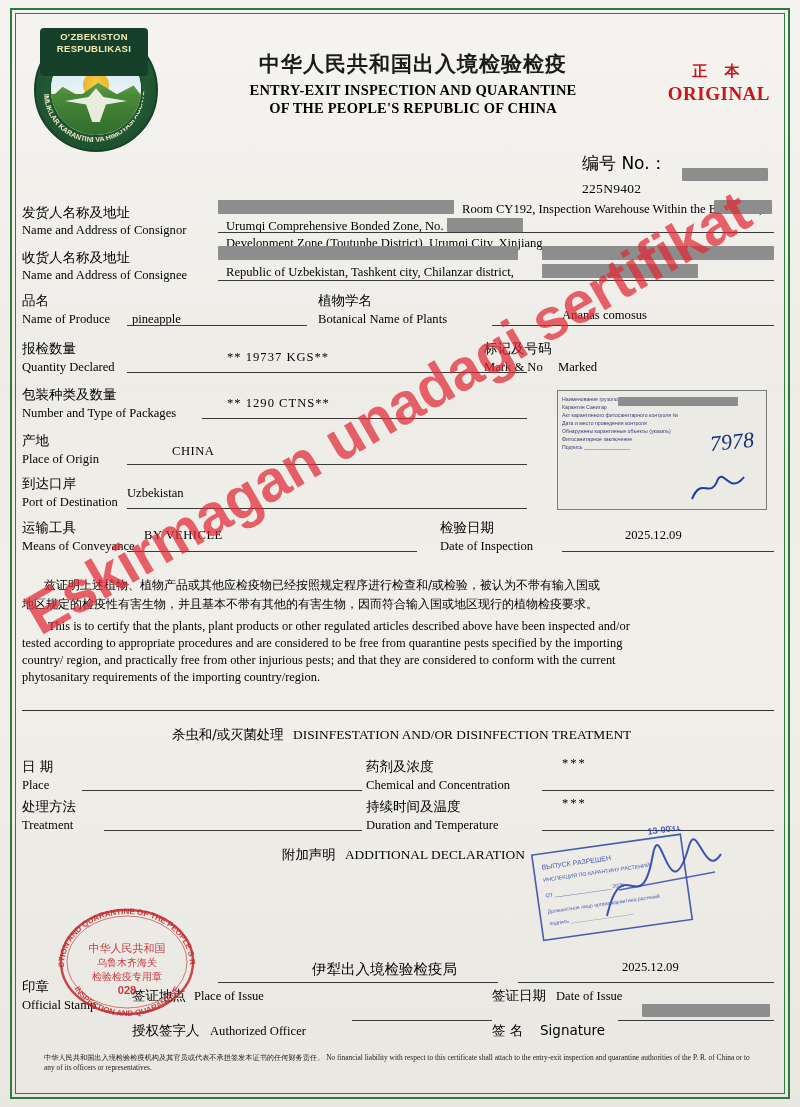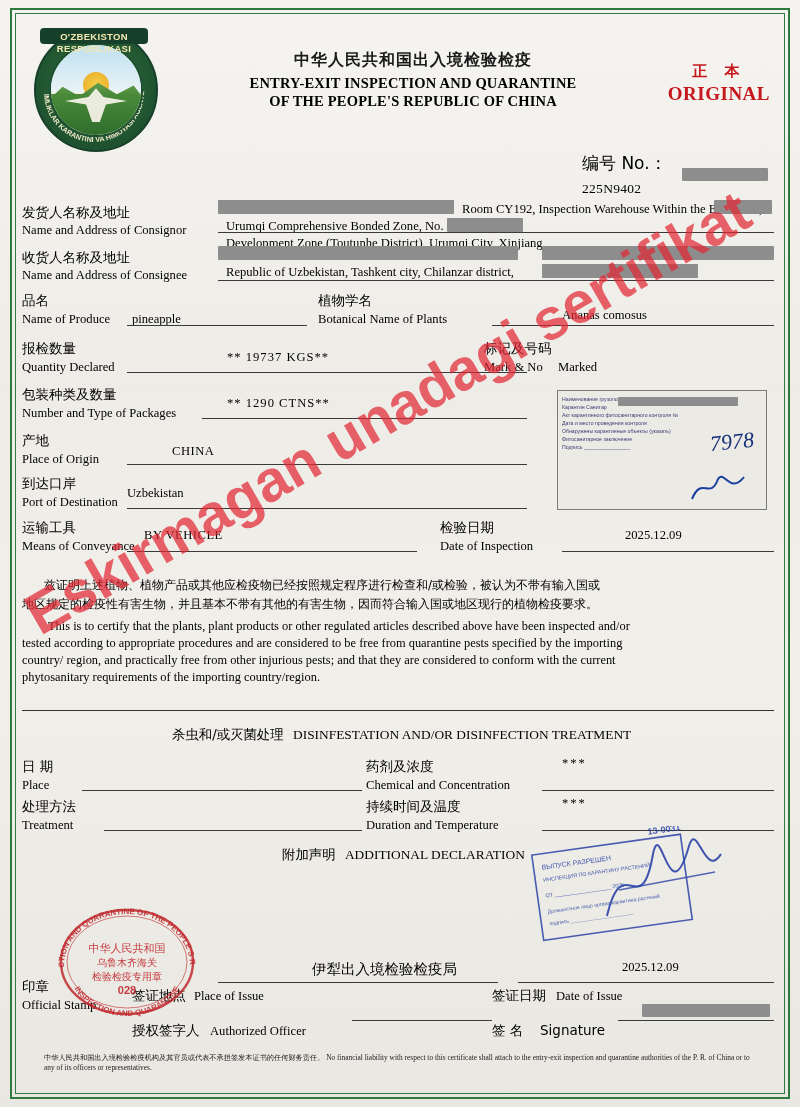--- a/index.html
+++ b/index.html
@@ -70,36 +70,36 @@
     position:absolute;left:0;bottom:0;width:100%;height:46%;
     background:linear-gradient(180deg,#4a8b3a 0%,#2f6d2c 100%);
   }
   .emblem .bird{
     position:absolute;left:50%;top:48%;width:62px;height:34px;margin-left:-31px;
     background:#f3f1e6;
     clip-path:polygon(50% 0%,62% 26%,100% 38%,66% 48%,56% 100%,44% 100%,34% 48%,0% 38%,38% 26%);
     opacity:.95;
   }
   .emblem .ribbon{
-    position:absolute;left:10px;top:6px;width:108px;height:16px;
+    position:absolute;left:10px;top:6px;width:108px;height:48px;
     background:#17402a;border-radius:4px;
     color:#f4e7b2;
     text-align:center;
     font-family:"Liberation Sans",sans-serif;
     font-size:9.5px;font-weight:bold;line-height:12px;
     padding-top:3px;box-sizing:border-box;
     letter-spacing:.3px;
   }
   .emblem svg{position:absolute;left:0;top:0;}
   
   .hdr{
     position:absolute;left:176px;top:30px;width:430px;text-align:center;
   }
   .hdr .cn{
-    font-size:16px;font-weight:bold;letter-spacing:1px;
+    font-size:21px;font-weight:bold;letter-spacing:1px;
     font-family:"DejaVu Sans", sans-serif;
     color:#1a1a1a;
   }
   .hdr .en1{
     font-size:14.5px;font-weight:bold;margin-top:4px;letter-spacing:.2px;
   }
   .hdr .en2{
     font-size:14.5px;font-weight:bold;margin-top:1px;letter-spacing:.2px;
   }
   .orig{

